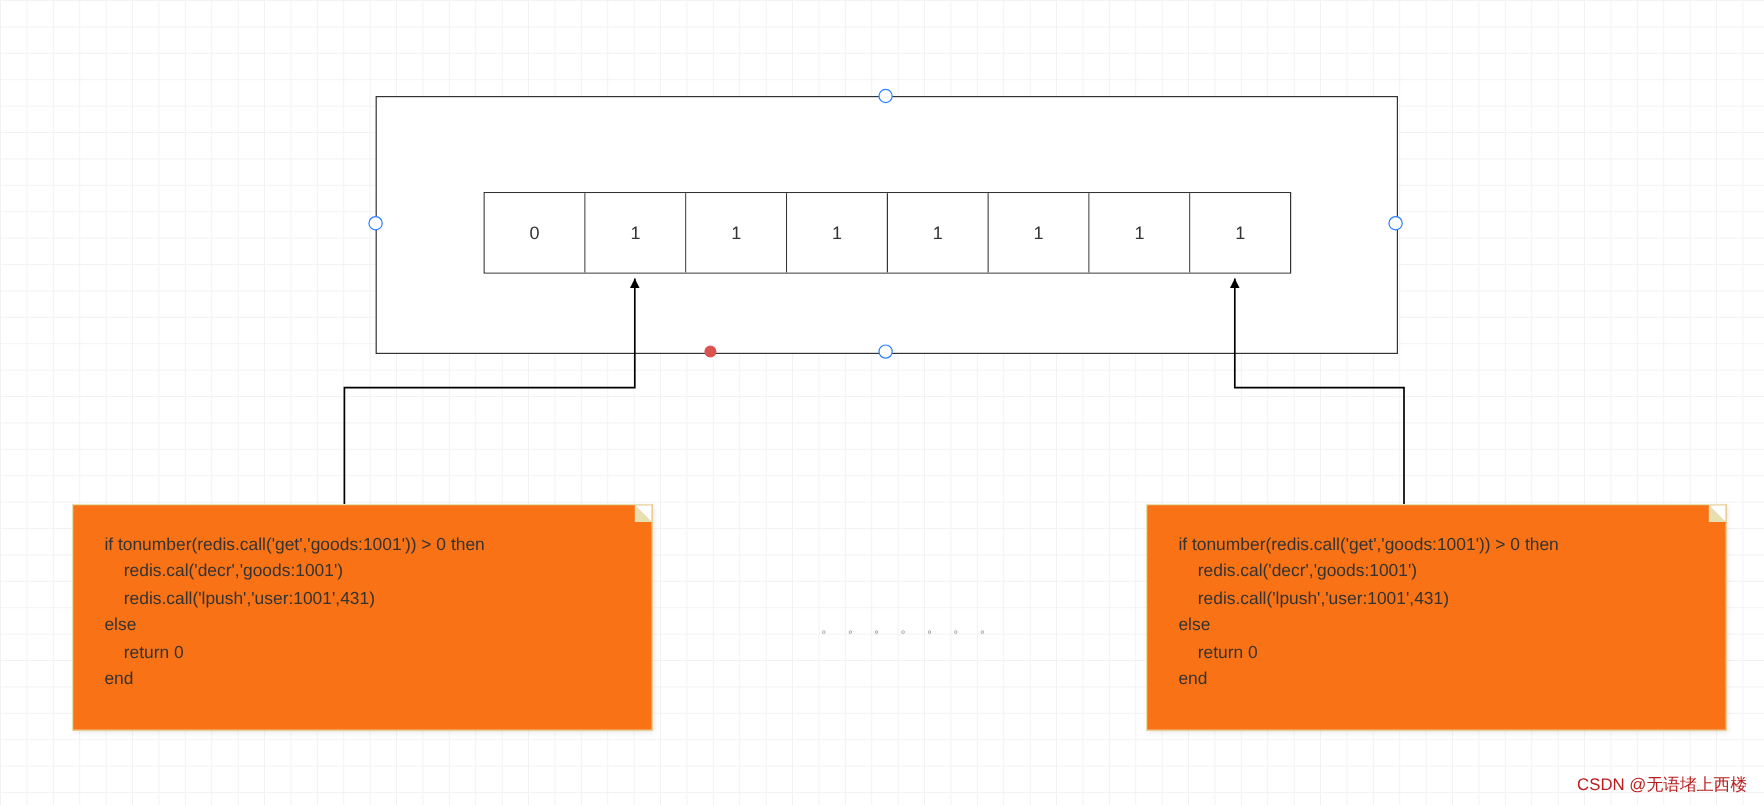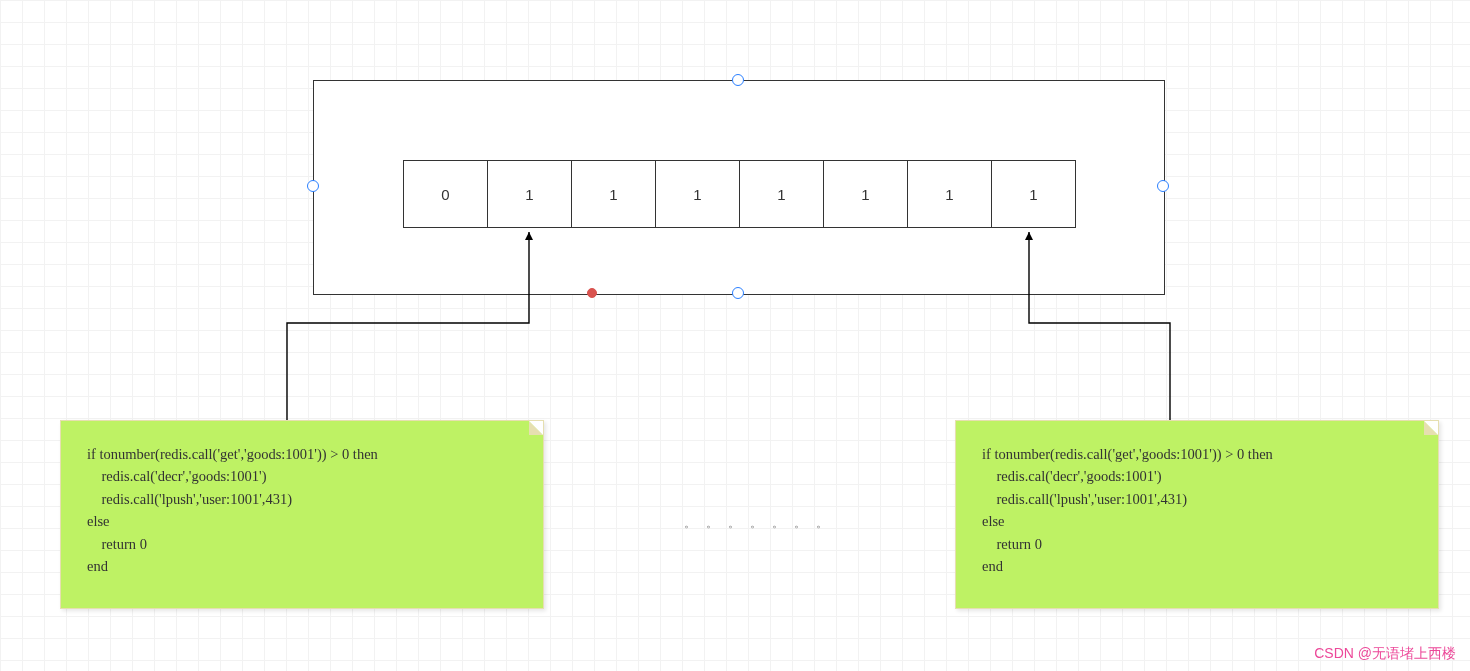--- a/index.html
+++ b/index.html
@@ -62,28 +62,28 @@
     transform: translate(-50%, -50%);
   }
   .anchor.red {
     width: 8px; height: 8px;
     background: #d9534f;
     border-color: #d9534f;
   }
   .note {
     position: absolute;
     width: 430px;
-    background: #bef264;
+    background: #f97316;
     border: 1px solid #e6dfb0;
     box-shadow: 2px 2px 4px rgba(0,0,0,0.1);
     padding: 22px 26px 30px 26px;
     font-size: 14.5px;
     line-height: 1.55;
     white-space: pre;
-    font-family: Liberation Serif, serif;
+    font-family: Liberation Sans, sans-serif;
   }
   .note::after {
     content: "";
     position: absolute;
     top: 0; right: 0;
     border-style: solid;
     border-width: 0 14px 14px 0;
     border-color: transparent #fff transparent transparent;
   }
   .note::before {
@@ -100,21 +100,21 @@
     top: 515px;
     letter-spacing: 10px;
     color: #777;
     font-size: 12px;
   }
   .watermark {
     position: absolute;
     right: 14px;
     bottom: 8px;
     font-size: 14px;
-    color: #ec4899;
+    color: #b91c1c;
     font-family: "Microsoft YaHei", Arial, sans-serif;
   }
   svg.lines {
     position: absolute;
     inset: 0;
     width: 1470px;
     height: 671px;
     pointer-events: none;
   }
 </style>

